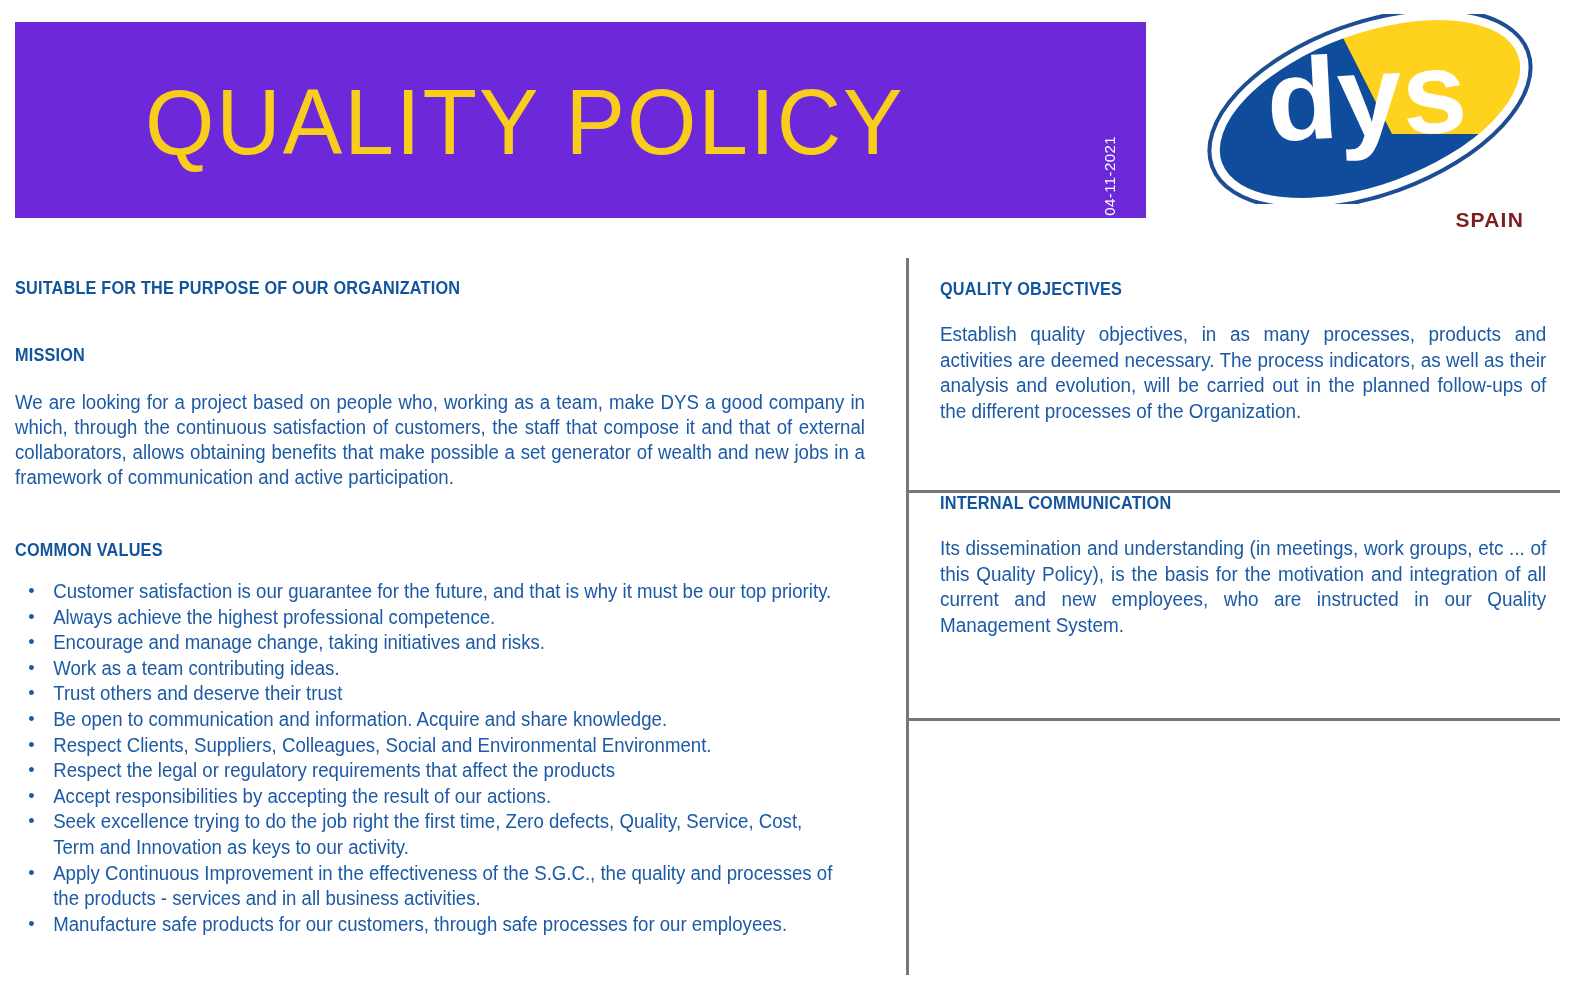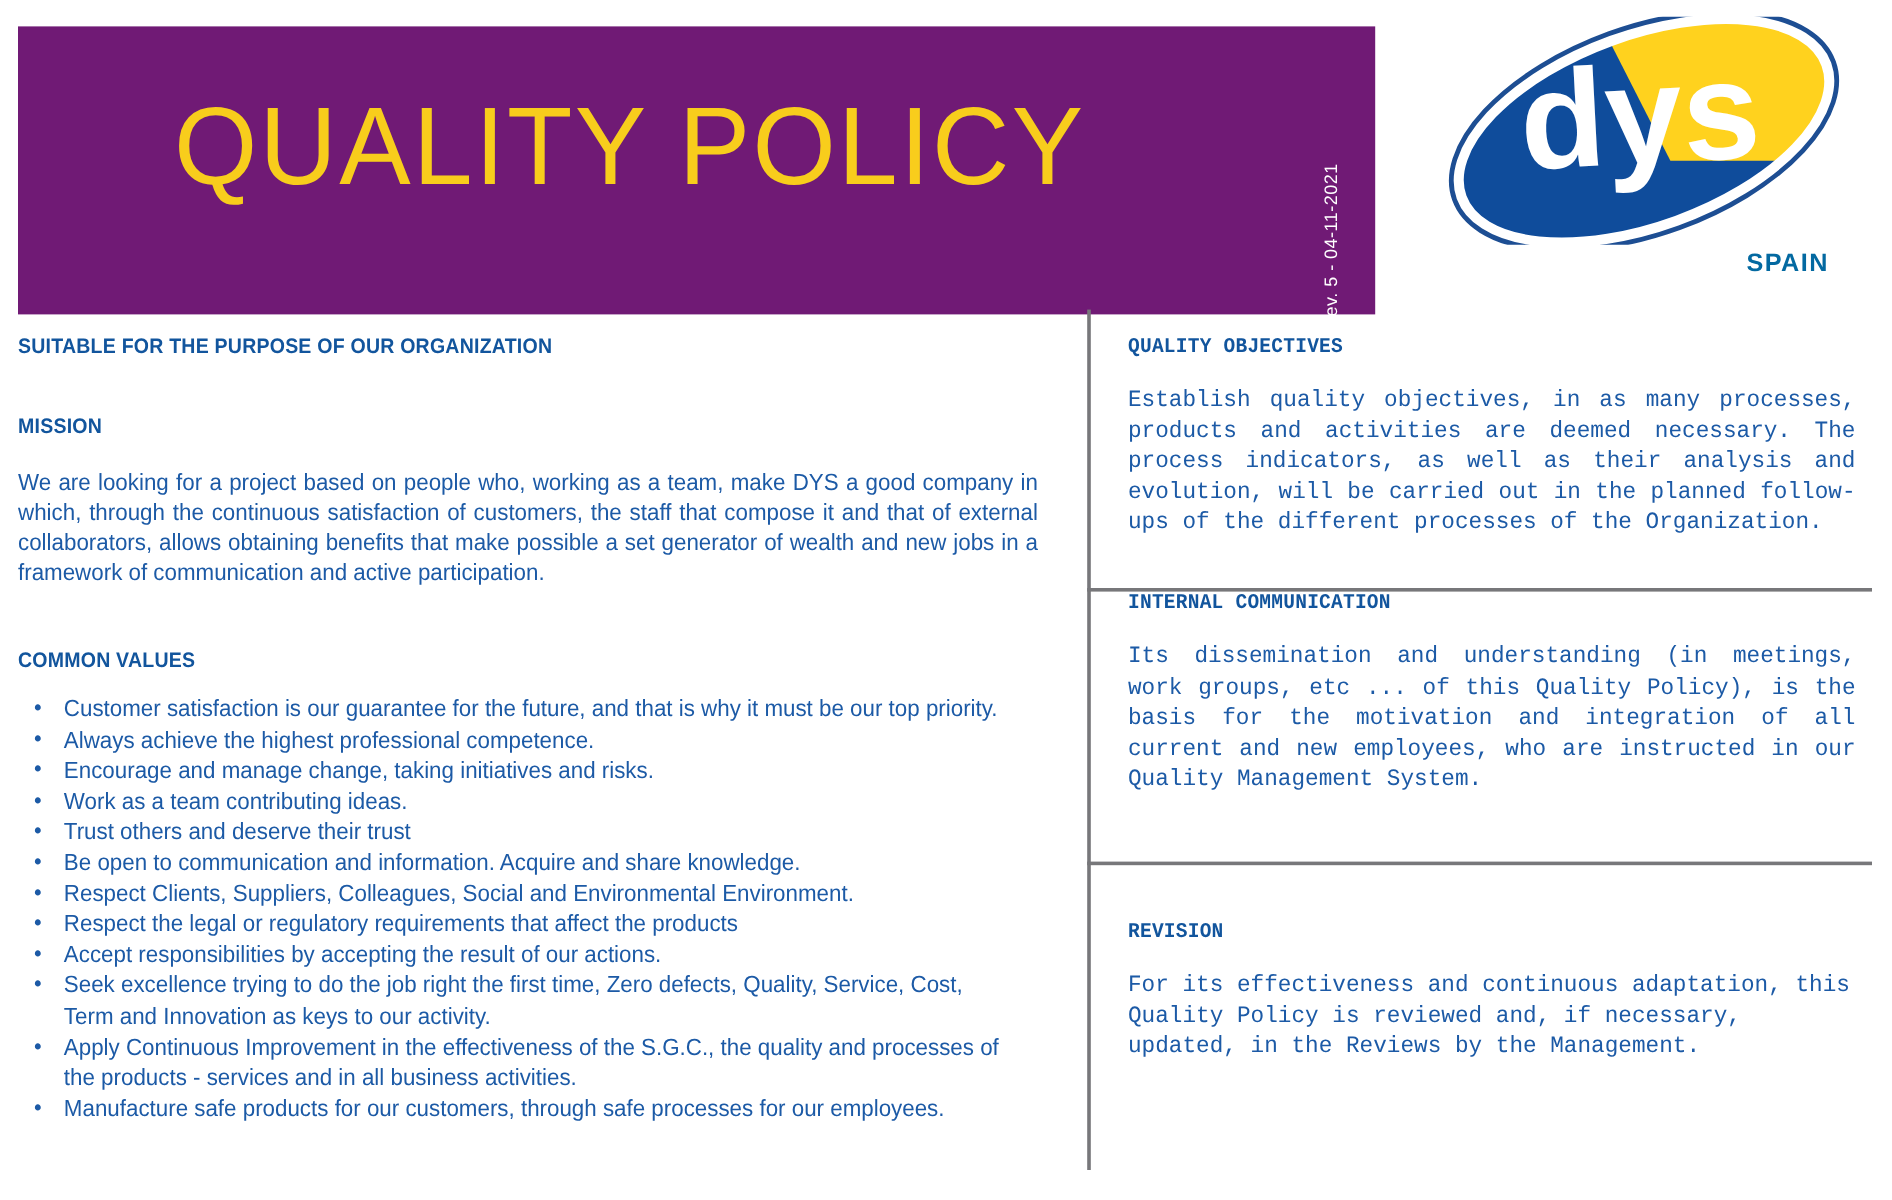--- a/index.html
+++ b/index.html
@@ -15,22 +15,22 @@
     font-family: "Liberation Sans", "DejaVu Sans", sans-serif;
     overflow: hidden;
   }
 
   
   #header-band {
     position: absolute;
     left: 15px;
     top: 22px;
     width: 1131px;
-    height: 240px;
-    background: #701a75;
+    height: 196px;
+    background: #6d28d9;
   }
   #doc-title {
     position: absolute;
     left: 130px;
     top: 50px;
     font-size: 92px;
     line-height: 100px;
     letter-spacing: 2px;
     font-weight: 400;
     color: #f8cd1c;
@@ -74,21 +74,21 @@
     width: 348px;
     height: 190px;
   }
   #logo-spain {
     position: absolute;
     right: 42px;
     top: 194px;
     font-size: 21px;
     font-weight: bold;
     letter-spacing: 1.2px;
-    color: #0369a1;
+    color: #7f1d1d;
   }
 
   
   #content {
     position: absolute;
     left: 0;
     top: 250px;
     width: 1443px;
     height: 750px;
   }
@@ -158,21 +158,21 @@
     color: #1c5aa6;
   }
 
   
   #right-col {
     position: absolute;
     left: 940px;
     top: 0;
     width: 614px;
   }
-  .r-panel { position: relative; font-family: Liberation Mono, monospace; }
+  .r-panel { position: relative; }
   .r-heading {
     color: #12559d;
     font-weight: bold;
     font-size: 17.5px;
     letter-spacing: 0.2px;
     transform: scaleX(0.93);
     transform-origin: left center;
     white-space: nowrap;
   }
   .r-text {
@@ -269,19 +269,15 @@
     <div class="r-panel" id="panel-objectives">
       <div class="r-heading">QUALITY OBJECTIVES</div>
       <div class="r-text">Establish quality objectives, in as many processes, products and activities are deemed necessary. The process indicators, as well as their analysis and evolution, will be carried out in the planned follow-ups of the different processes of the Organization.</div>
     </div>
 
     <div class="r-panel" id="panel-internal">
       <div class="r-heading">INTERNAL COMMUNICATION</div>
       <div class="r-text">Its dissemination and understanding (in meetings, work groups, etc ... of this Quality Policy), is the basis for the motivation and integration of all current and new employees, who are instructed in our Quality Management System.</div>
     </div>
 
-    <div class="r-panel" id="panel-revision">
-      <div class="r-heading">REVISION</div>
-      <div class="r-text last-left">For its effectiveness and continuous adaptation, this Quality Policy is reviewed and, if necessary, updated, in the Reviews by the Management.</div>
-    </div>
 
   </div>
 </div>
 
 </body></html>

